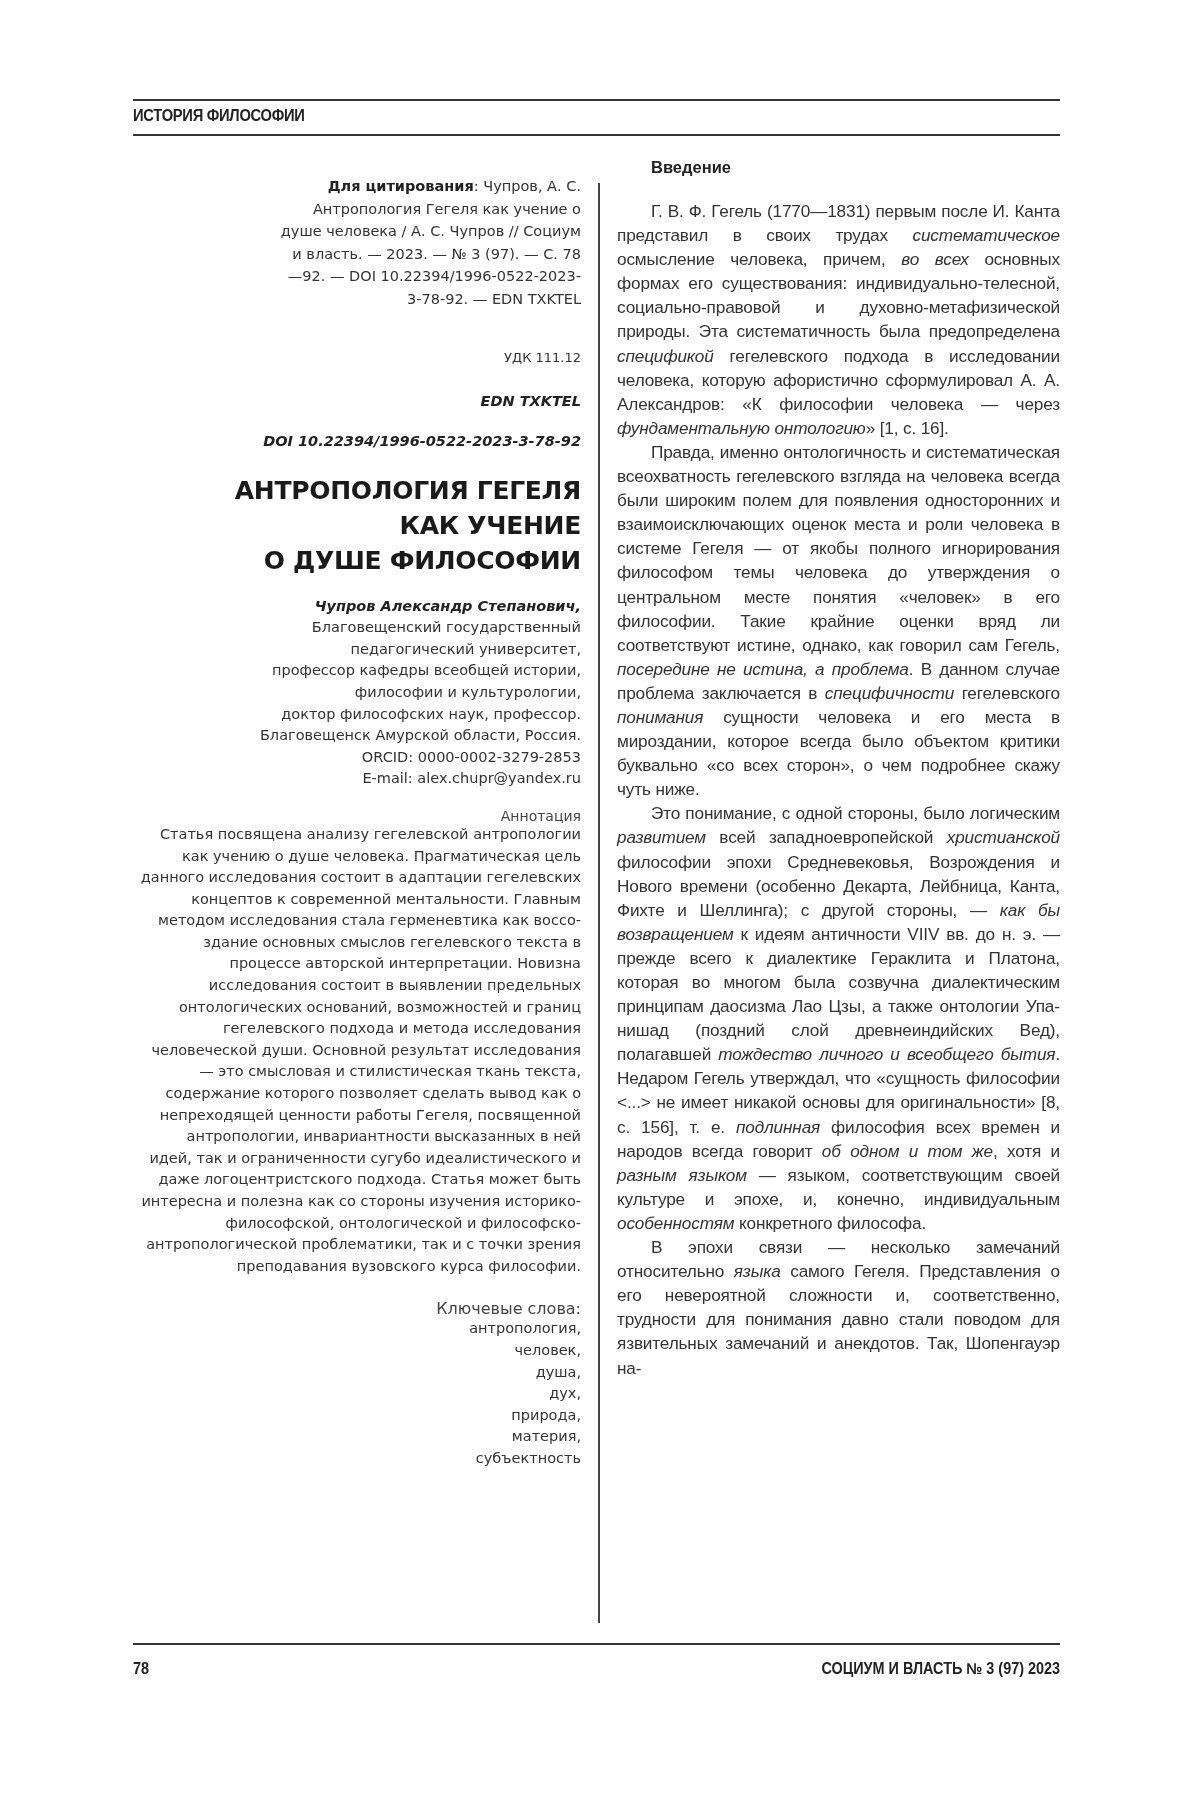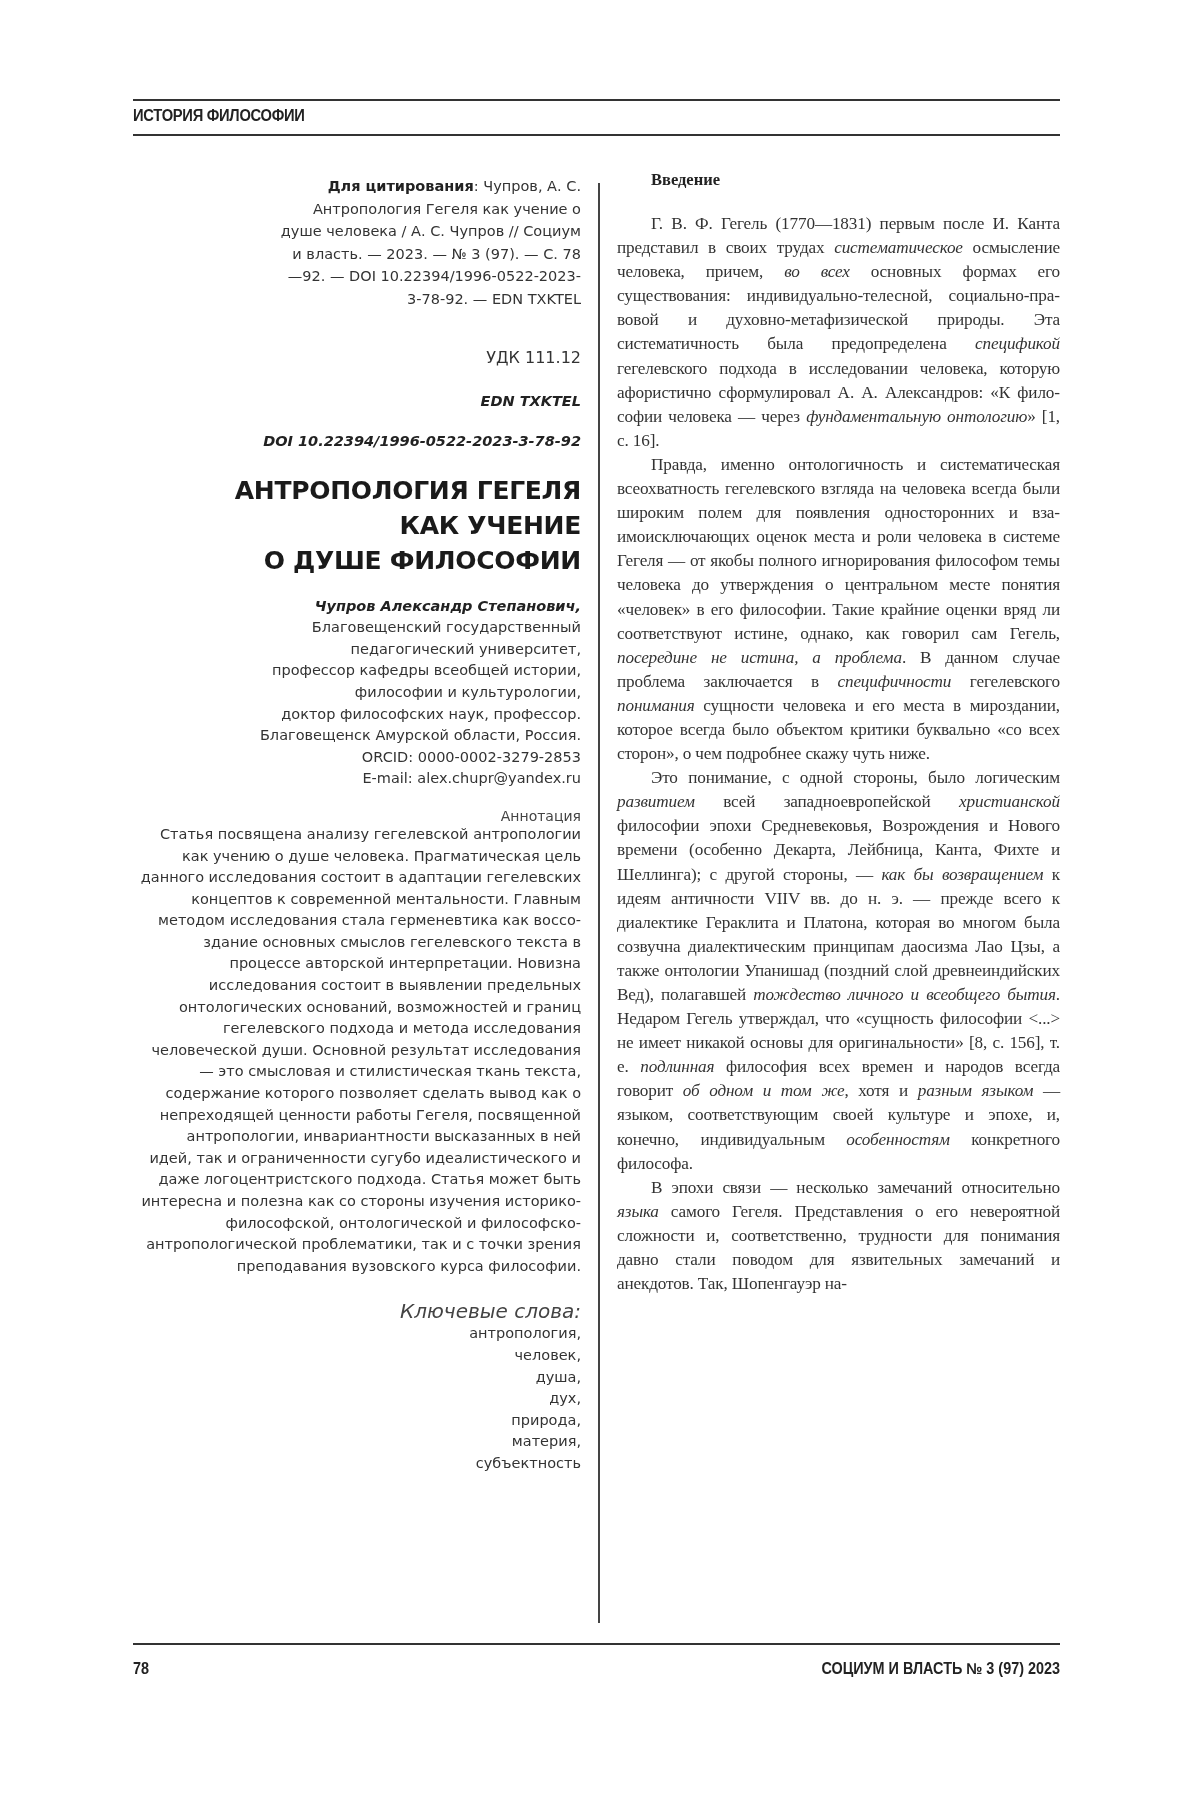--- a/index.html
+++ b/index.html
@@ -16,36 +16,36 @@
   .footer-page { position: absolute; left: 133px; top: 1660px; font-family: "Liberation Sans", sans-serif; font-weight: bold; font-size: 16px; color: #222; transform: scaleX(0.9); transform-origin: left; }
   .footer-journal { position: absolute; right: 140px; top: 1660px; font-family: "Liberation Sans", sans-serif; font-weight: bold; font-size: 16px; color: #222; transform: scaleX(0.9); transform-origin: right; }
   .divider { position: absolute; left: 598px; top: 183px; width: 2px; height: 1440px; background: #444; }
 
   .left-col {
     position: absolute; left: 140px; width: 441px; top: 175px;
     font-family: "DejaVu Sans", sans-serif; text-align: right; color: #333;
   }
   .cite { font-size: 14.5px; line-height: 22.6px; margin-left: 140px; }
   .cite b { color: #222; }
-  .meta { font-size: 16px; margin-top: 36px; line-height: 22px; }
+  .meta { font-size: 13px; margin-top: 36px; line-height: 22px; }
   .meta-bold { font-weight: bold; font-size: 14.5px; margin-top: 24px; color: #222; font-style: italic; }
   .title {
     font-family: "DejaVu Sans", sans-serif; font-weight: bold; font-size: 25px;
     line-height: 35px; margin-top: 24px; color: #1a1a1a; letter-spacing: -0.3px;
   }
   .author { margin-top: 18px; font-size: 14.5px; line-height: 21.6px; }
   .author-name { font-weight: bold; font-style: italic; color: #222; }
   .abstract-label { font-size: 14px; margin-top: 18px; color: #444; }
   .abstract { font-size: 14.5px; line-height: 21.6px; }
-  .kw-label { font-style: italic; font-size: 20px; margin-top: 22px; color: #444; }
+  .kw-label { font-size: 16px; margin-top: 22px; color: #444; }
   .kw { font-size: 14.5px; line-height: 21.6px; }
 
   .right-col {
-    position: absolute; left: 617px; width: 443px; top: 170px;
-    font-family: Liberation Serif, serif; color: #333;
+    position: absolute; left: 617px; width: 443px; top: 158px;
+    font-family: Liberation Sans, sans-serif; color: #333;
   }
   .section-title { font-weight: bold; font-size: 16.5px; color: #222; margin-left: 34px; }
   .para { font-size: 17.2px; line-height: 24.1px; text-align: justify; text-indent: 34px; margin: 0; hyphens: manual; letter-spacing: -0.15px; }
   .para.first { margin-top: 22px; }
   .para i { font-style: italic; }
 </style>
 </head>
 <body>
 
 <div class="rule" id="rule-top1"></div>

